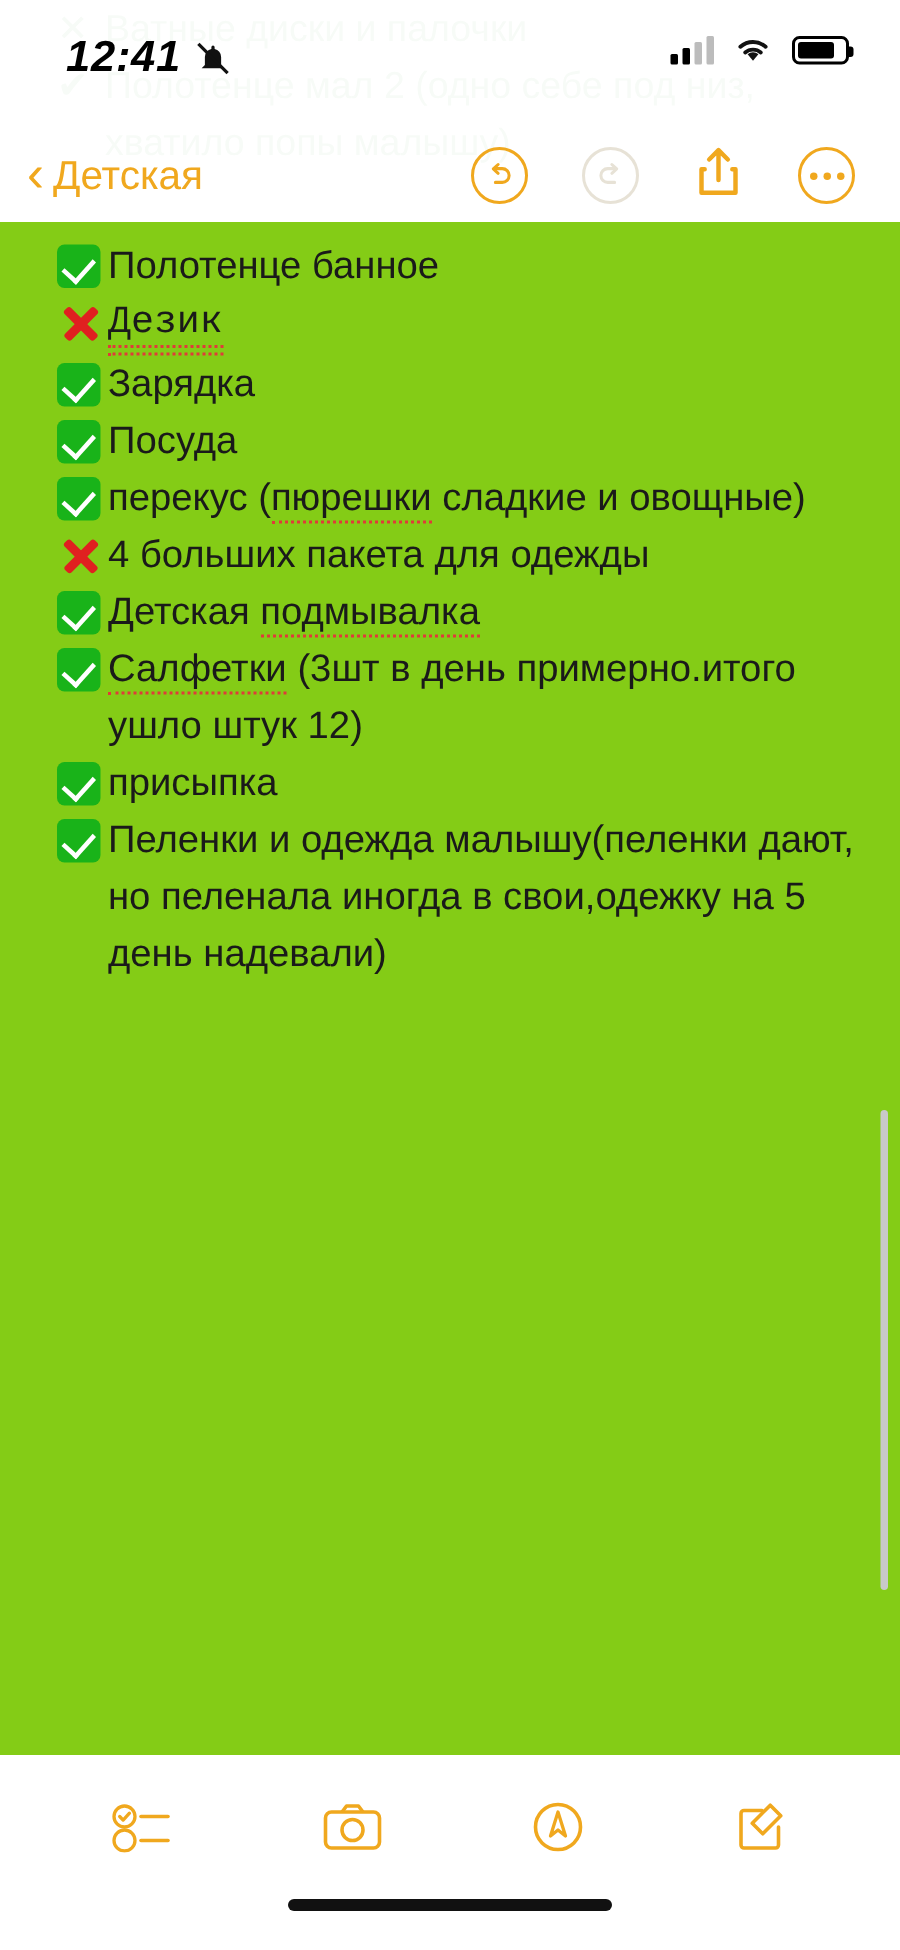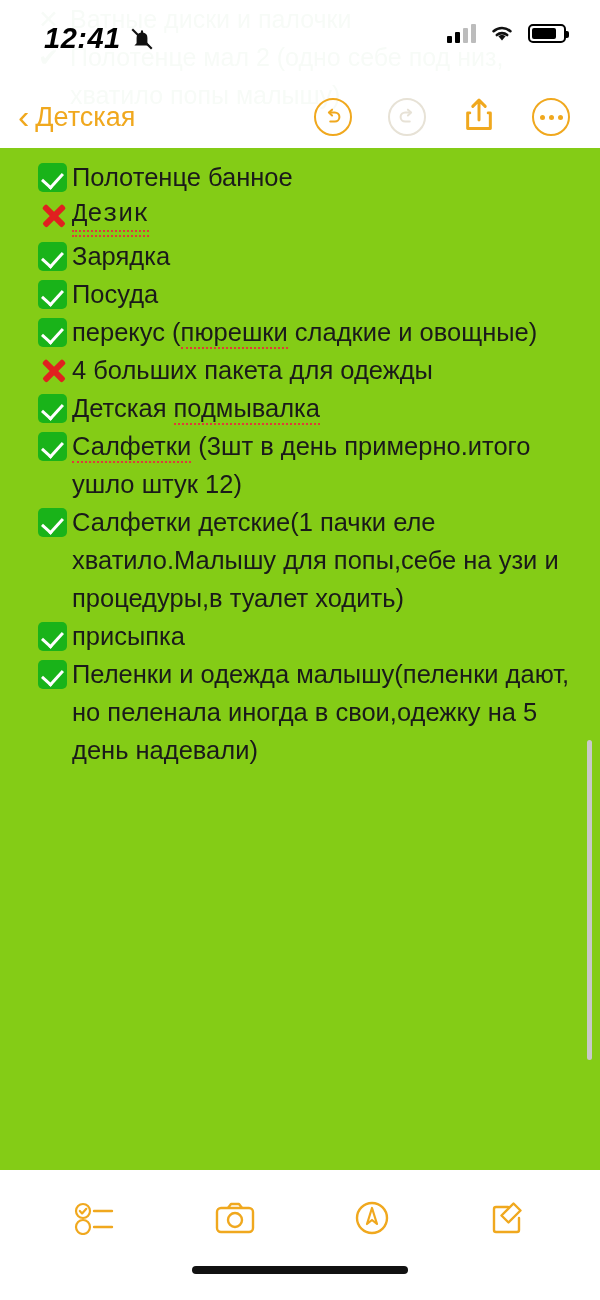--- a/index.html
+++ b/index.html
@@ -326,24 +326,20 @@
     <div class="line">
       <span class="mark check"></span>
       <span class="text">Детская <span class="sp">подмывалка</span></span>
     </div>
 
     <div class="line">
       <span class="mark check"></span>
       <span class="text"><span class="sp">Салфетки</span> (3шт в день примерно.итого ушло штук 12)</span>
     </div>
 
-    <div class="line">
-      <span class="mark check"></span>
-      <span class="text">Салфетки детские(1 пачки еле хватило.Малышу для попы,себе на узи и процедуры,в туалет ходить)</span>
-    </div>
 
     <div class="line">
       <span class="mark check"></span>
       <span class="text">присыпка</span>
     </div>
 
     <div class="line">
       <span class="mark check"></span>
       <span class="text">Пеленки и одежда малышу(пеленки дают, но пеленала иногда в свои,одежку на 5 день надевали)</span>
     </div>

